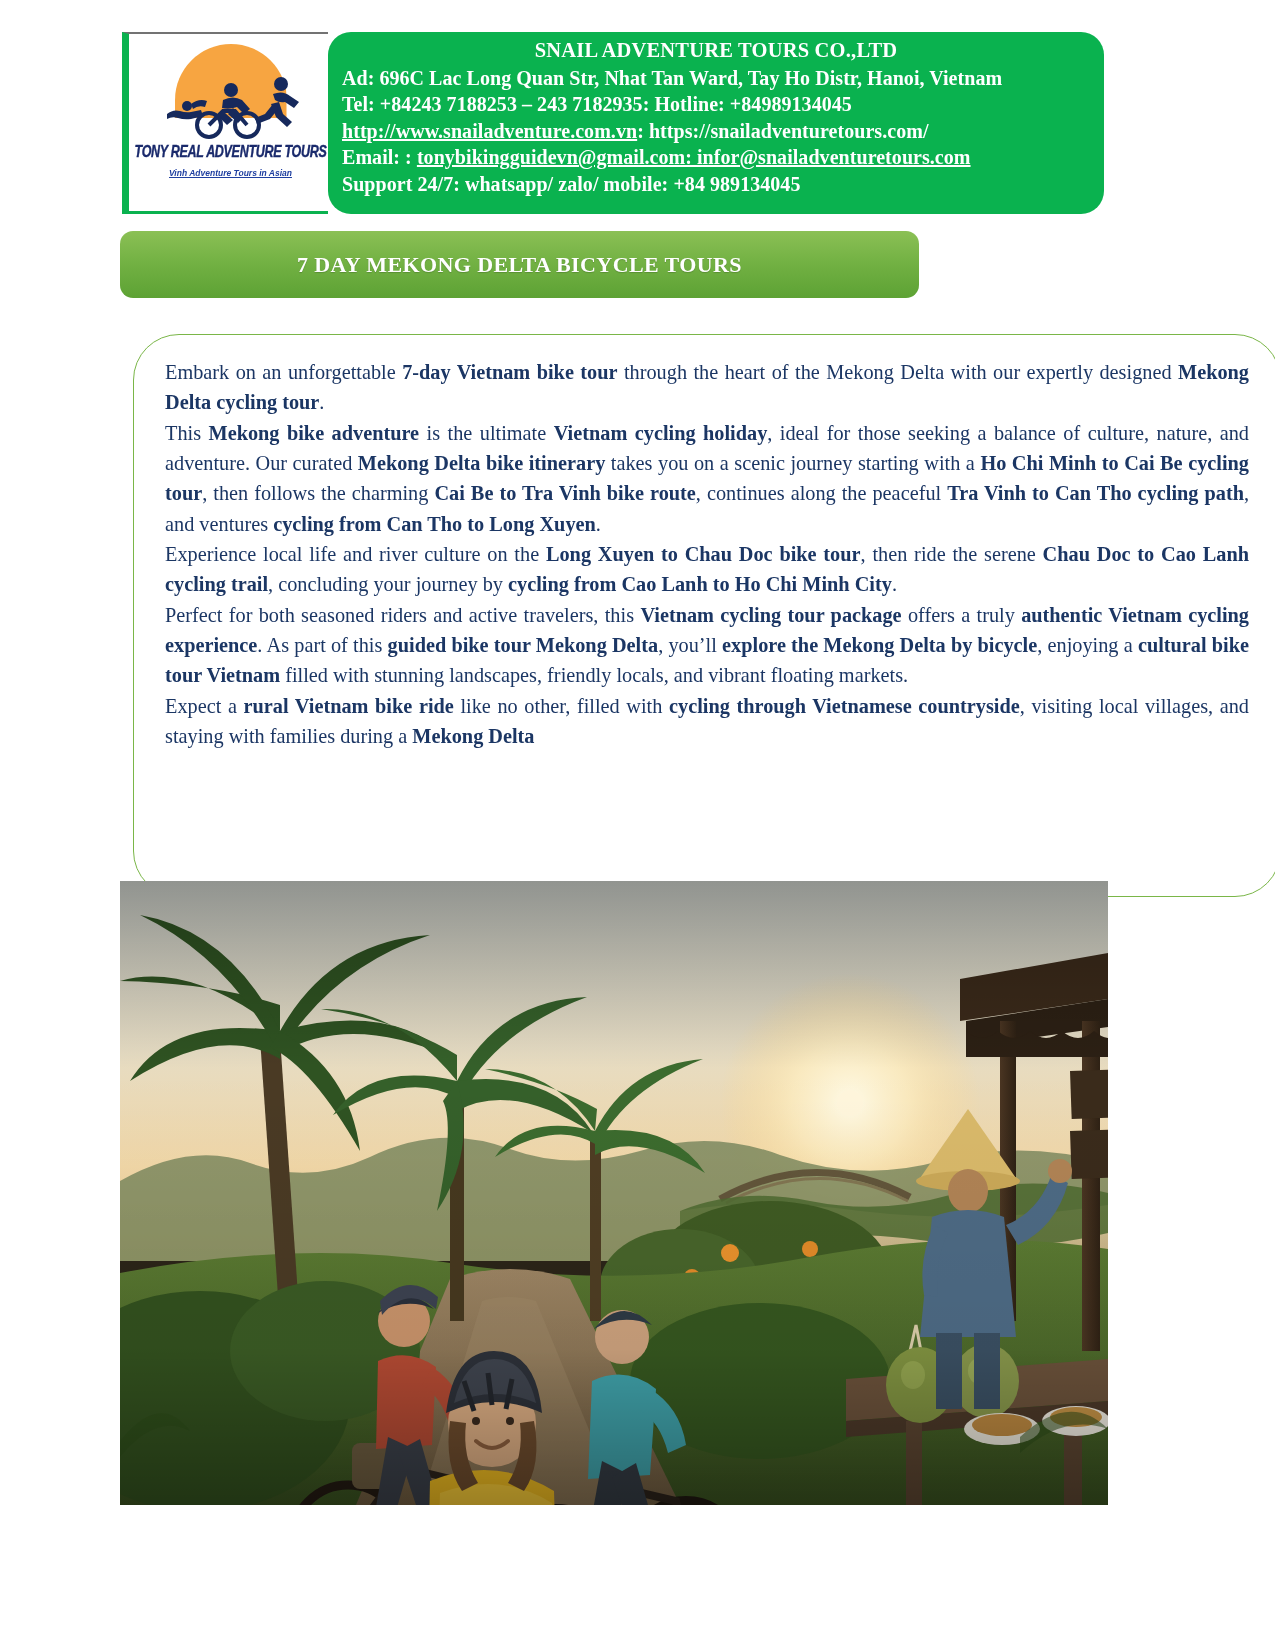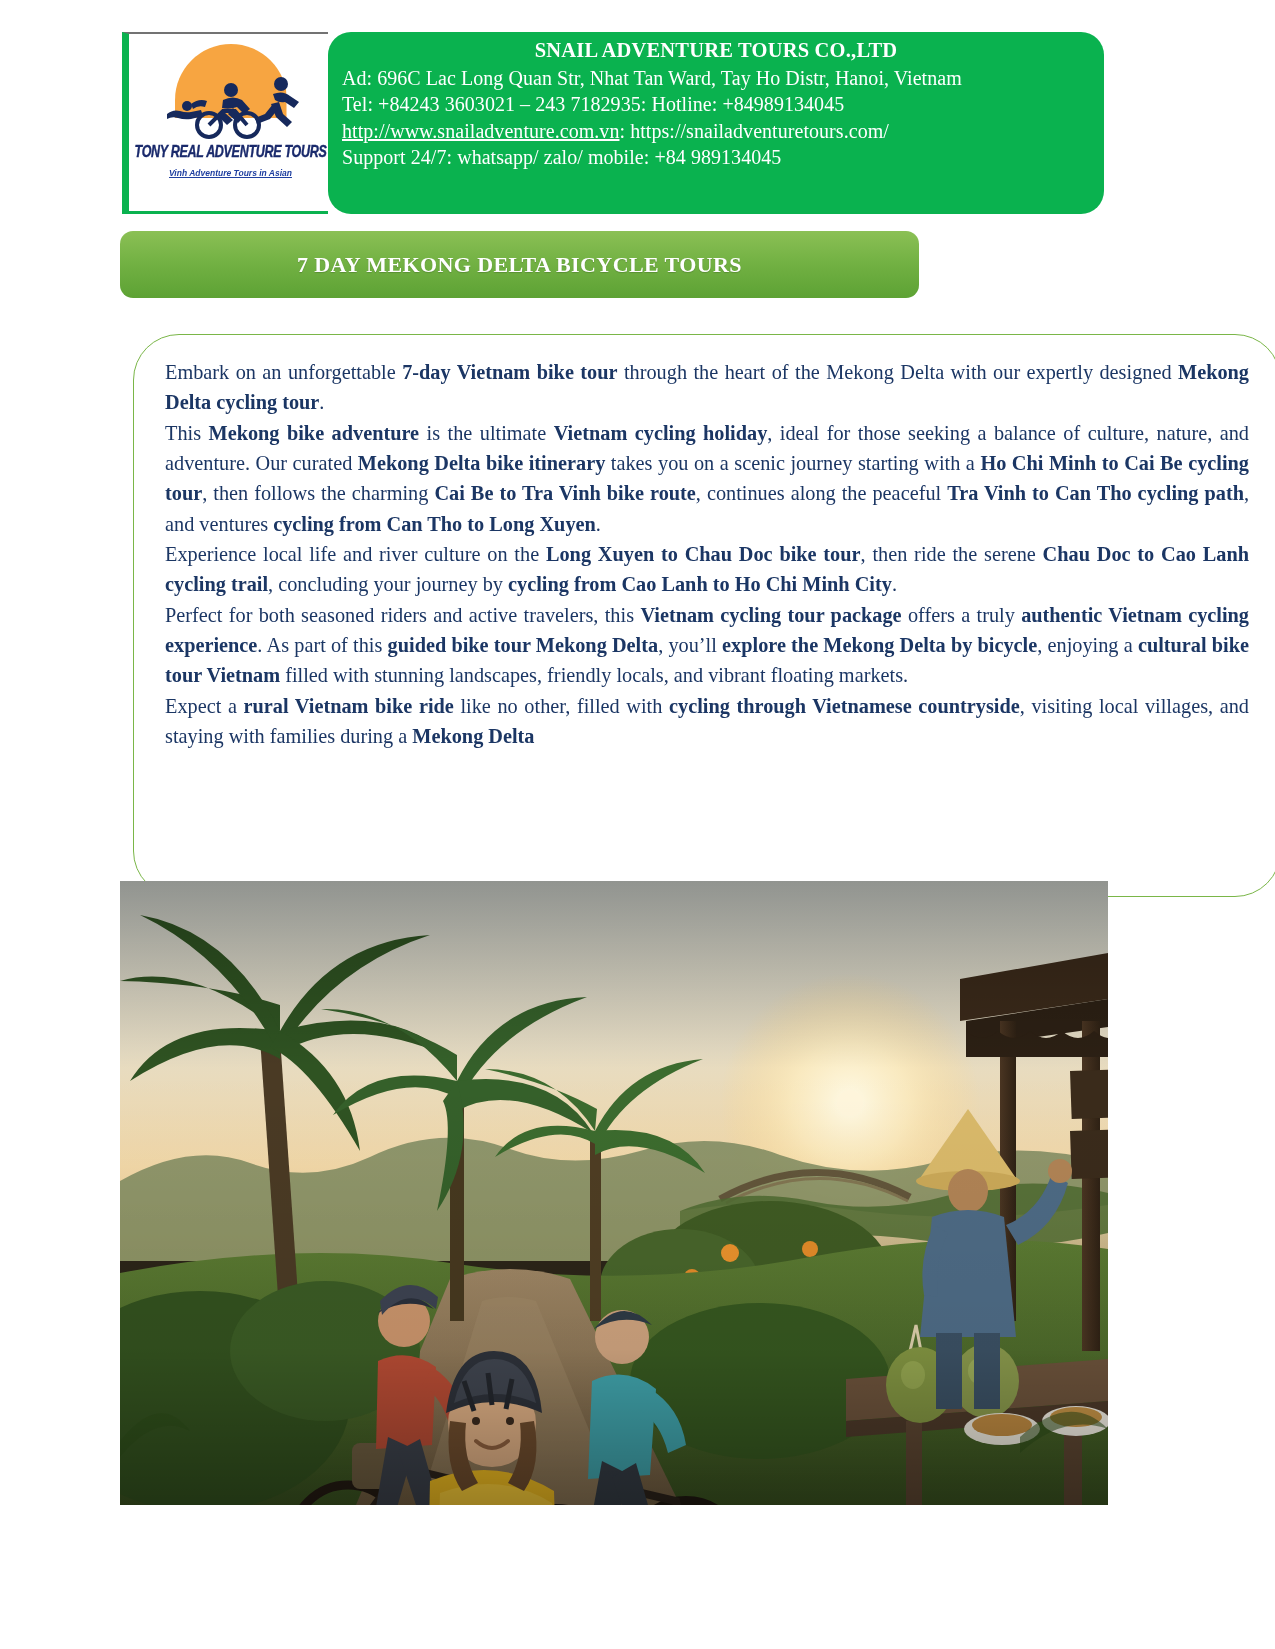--- a/index.html
+++ b/index.html
@@ -93,20 +93,21 @@
     font-size: 20.5px;
     letter-spacing: 0.2px;
     line-height: 1.25;
     margin-bottom: 1px;
   }
   .hline {
     font-size: 20px;
     line-height: 1.33;
     white-space: nowrap;
     letter-spacing: 0.05px;
+    font-weight: bold;
   }
   .hline .lnk { text-decoration: underline; }
 
   
   .title-banner {
     position: absolute;
     left: 120px; top: 231px;
     width: 799px; height: 67px;
     border-radius: 13px;
     background: linear-gradient(180deg, #8bc055 0%, #72b143 48%, #5da234 100%);
@@ -186,22 +187,23 @@
         </svg>
       </div>
       <div class="logo-name">TONY REAL ADVENTURE TOURS</div>
       <div class="logo-tag">Vinh Adventure Tours in Asian</div>
     </div>
   </div>
 
   <div class="header-green">
     <div class="company-name">SNAIL ADVENTURE TOURS CO.,LTD</div>
     <div class="hline">Ad: 696C Lac Long Quan Str, Nhat Tan Ward, Tay Ho Distr, Hanoi, Vietnam</div>
-    <div class="hline">Tel: +84243 3603021 – 243 7182935: Hotline: +84989134045</div>
+    <div class="hline">Tel: +84243 7188253 – 243 7182935: Hotline: +84989134045</div>
     <div class="hline"><span class="lnk">http://www.snailadventure.com.vn</span><span>: https://snailadventuretours.com/</span></div>
+    <div class="hline"><span>Email: : </span><span class="lnk">tonybikingguidevn@gmail.com: infor@snailadventuretours.com</span></div>
     <div class="hline">Support 24/7: whatsapp/ zalo/ mobile: +84 989134045</div>
   </div>
 </div>
 
 <div class="title-banner">
   <span class="title-text">7 DAY MEKONG DELTA BICYCLE TOURS</span>
 </div>
 
 <div class="body-box">
   <p class="para"><span>Embark on an unforgettable </span><b>7-day Vietnam bike tour</b><span> through the heart of the Mekong Delta with our expertly designed </span><b>Mekong Delta cycling tour</b><span>.</span></p>

